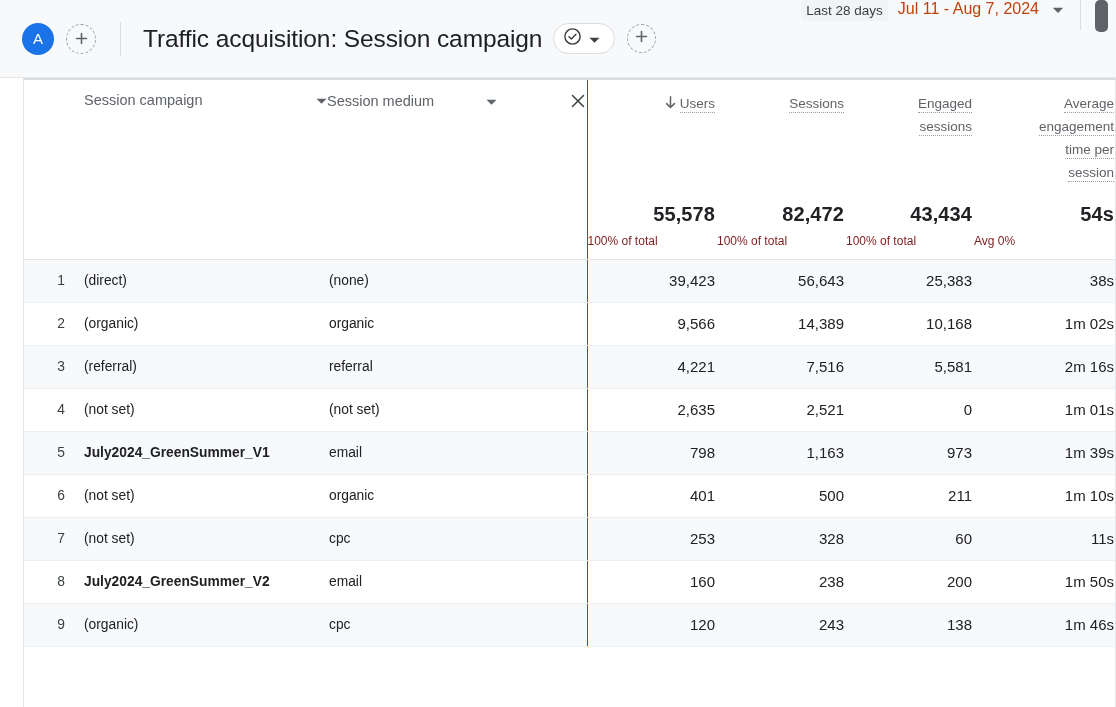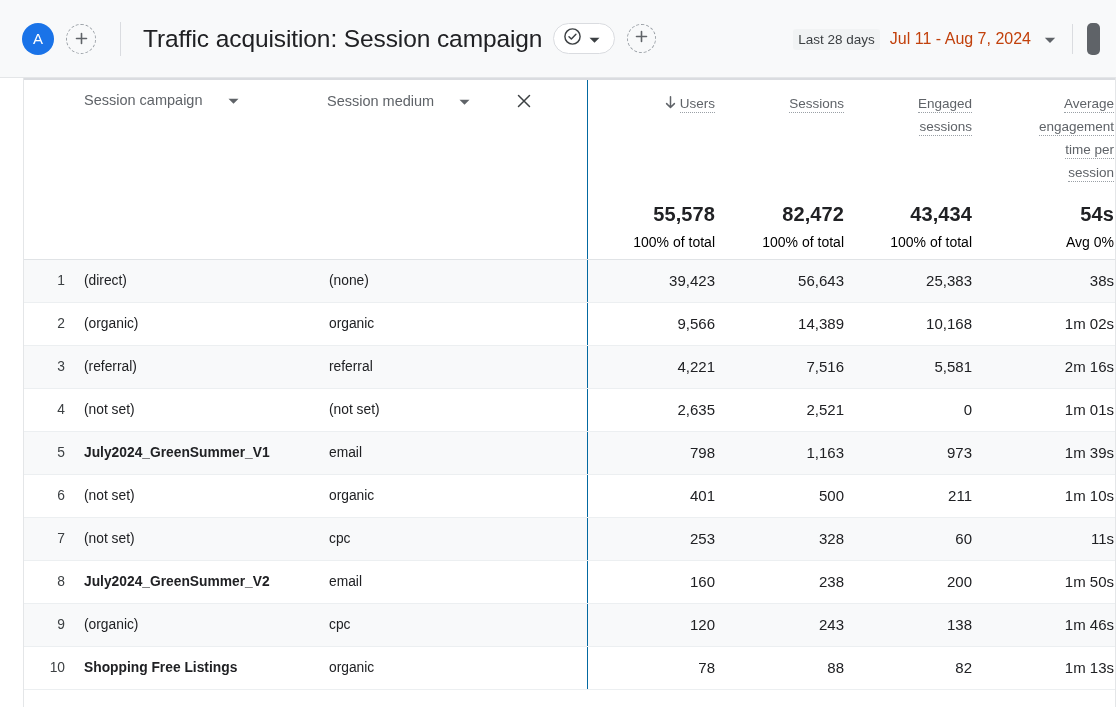--- a/index.html
+++ b/index.html
@@ -80,25 +80,25 @@
     width: 29px; height: 29px;
     border-radius: 50%;
     border: 1.6px dashed #9aa0a6;
     display: flex; align-items: center; justify-content: center;
     margin-left: 12px;
     flex: 0 0 auto;
   }
 
   .topbar-right {
     position: absolute;
-    right: 16px;
+    right: 8px;
     top: 0;
     height: 78px;
     display: flex;
-    align-items: center;
+    align-items: flex-start;
     padding-right: 0;
   }
 
   .chip-last-days {
     background: #f1f3f4;
     color: #3c4043;
     font-size: 13.5px;
     padding: 3px 5px;
     border-radius: 3px;
     white-space: nowrap;
@@ -189,20 +189,21 @@
     position: relative;
   }
 
   .dim-head {
     display: flex;
     align-items: center;
     gap: 25px;
     color: #5f6368;
     font-size: 14.5px;
     white-space: nowrap;
+    justify-content: space-between;
   }
   .dim-head.pad1 { padding-left: 2px; }
 
   .metric-head {
     text-align: right;
     padding-right: 2px;
     color: #5f6368;
     font-size: 13.5px;
     line-height: 23px;
   }
@@ -234,23 +235,22 @@
   }
   .tot-num {
     text-align: right;
     font-size: 20px;
     font-weight: bold;
     color: #202124;
     padding-top: 6px;
     letter-spacing: 0.1px;
   }
   .tot-sub {
-    text-align: right;
-    font-size: 14px;
-    color: #000000;
+    font-size: 12px;
+    color: #7f1d1d;
     padding-top: 8px;
   }
   tr.totals td.blank { border-bottom: 1px solid #e0e3e6; }
 
   
   tbody tr.data-row td {
     height: 43px;
     border-bottom: 1px solid #eceff1;
     vertical-align: middle;
   }
@@ -540,25 +540,16 @@
           </tr>
           <tr class="data-row alt">
             <td class="idx">9</td>
             <td class="dim">(organic)</td>
             <td class="dim">cpc</td>
             <td class="num sep-left">120</td>
             <td class="num">243</td>
             <td class="num">138</td>
             <td class="num">1m 46s</td>
           </tr>
-          <tr class="data-row">
-            <td class="idx">10</td>
-            <td class="dim strong">Shopping Free Listings</td>
-            <td class="dim">organic</td>
-            <td class="num sep-left">78</td>
-            <td class="num">88</td>
-            <td class="num">82</td>
-            <td class="num">1m 13s</td>
-          </tr>
         </tbody>
     </table>
   </div>
 </div>
 
 </body></html>

